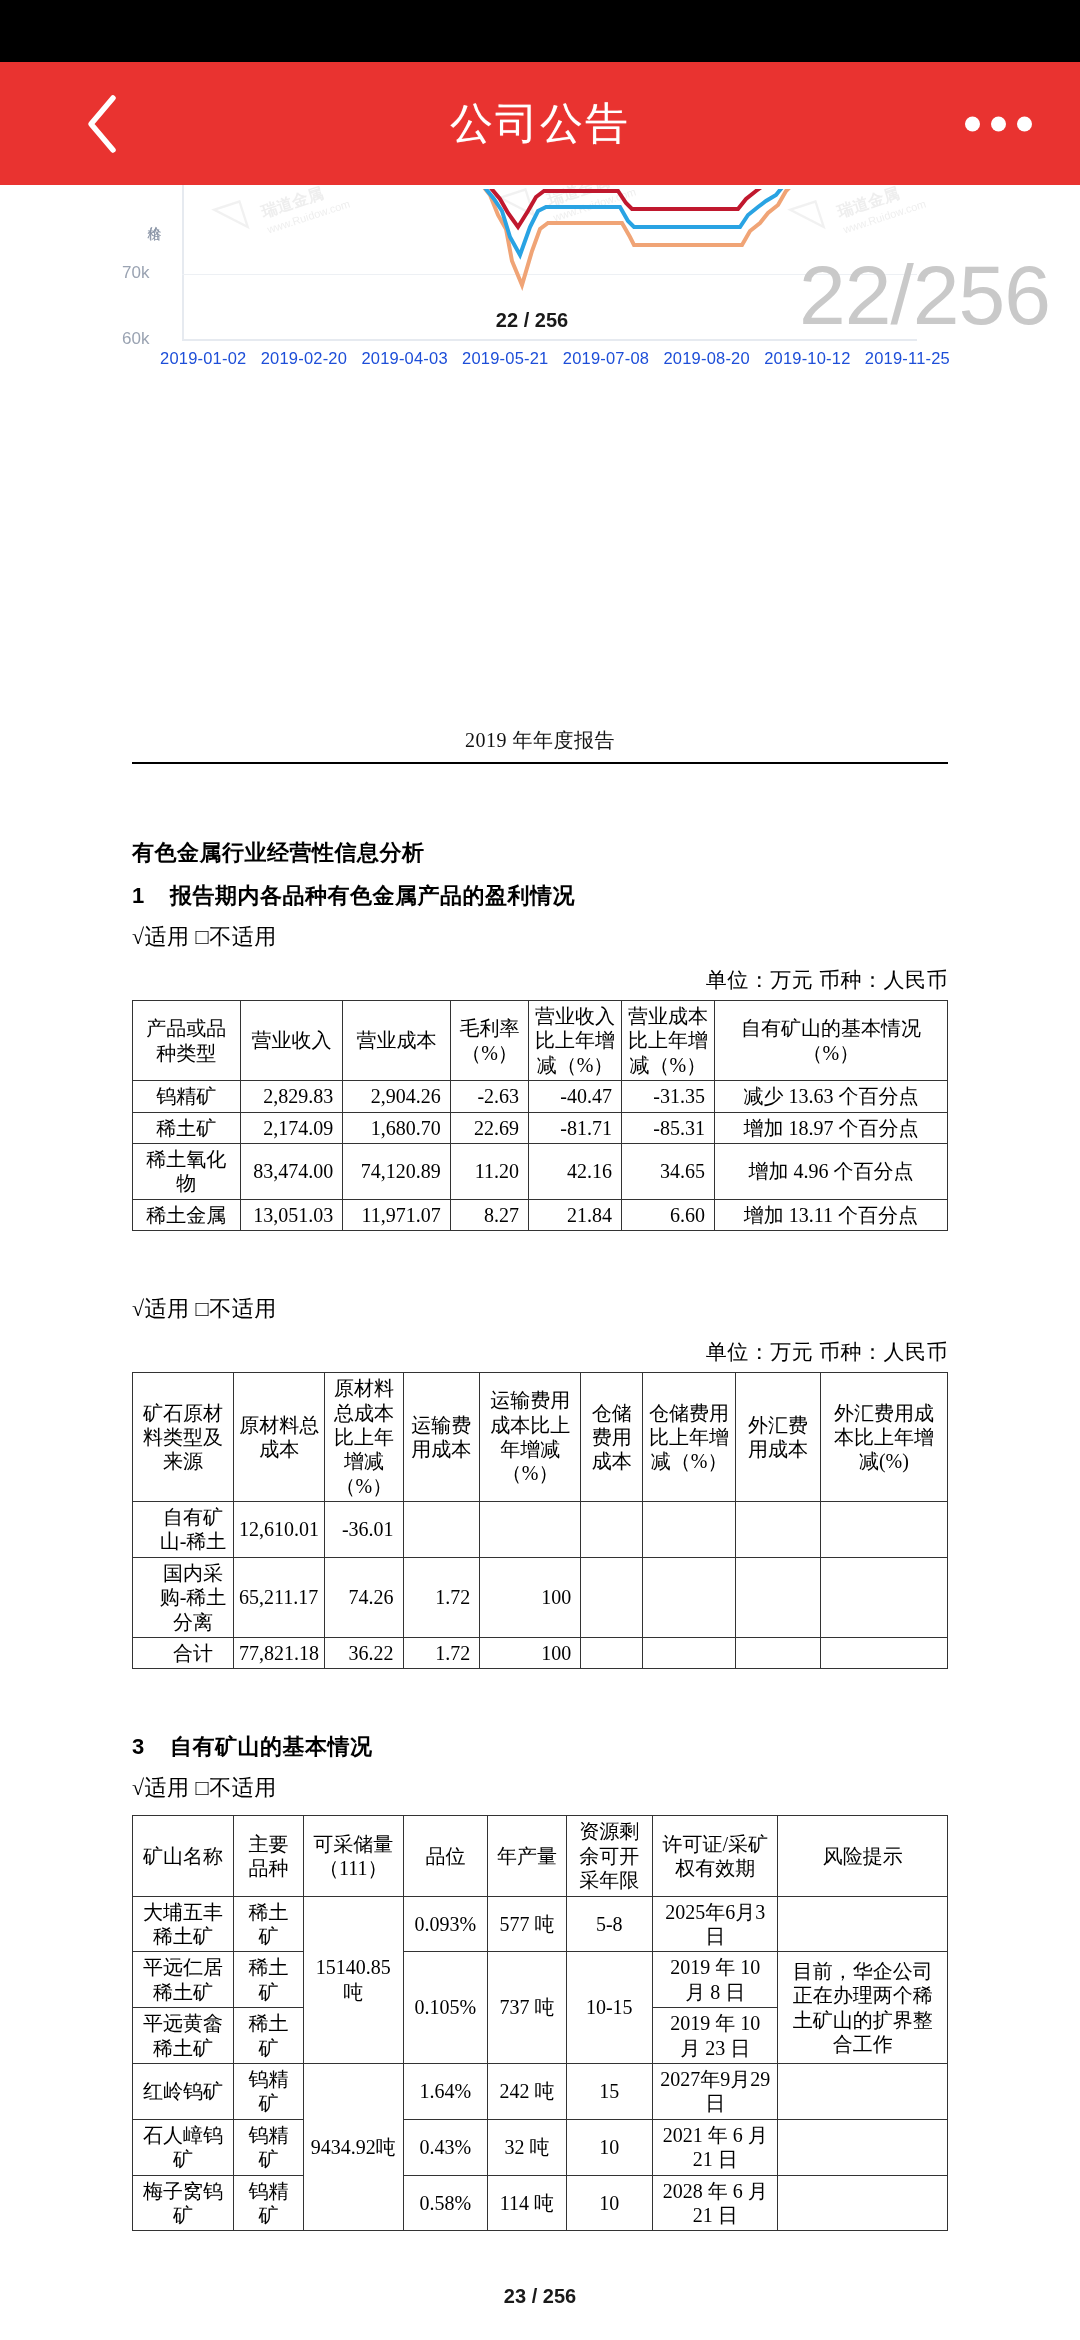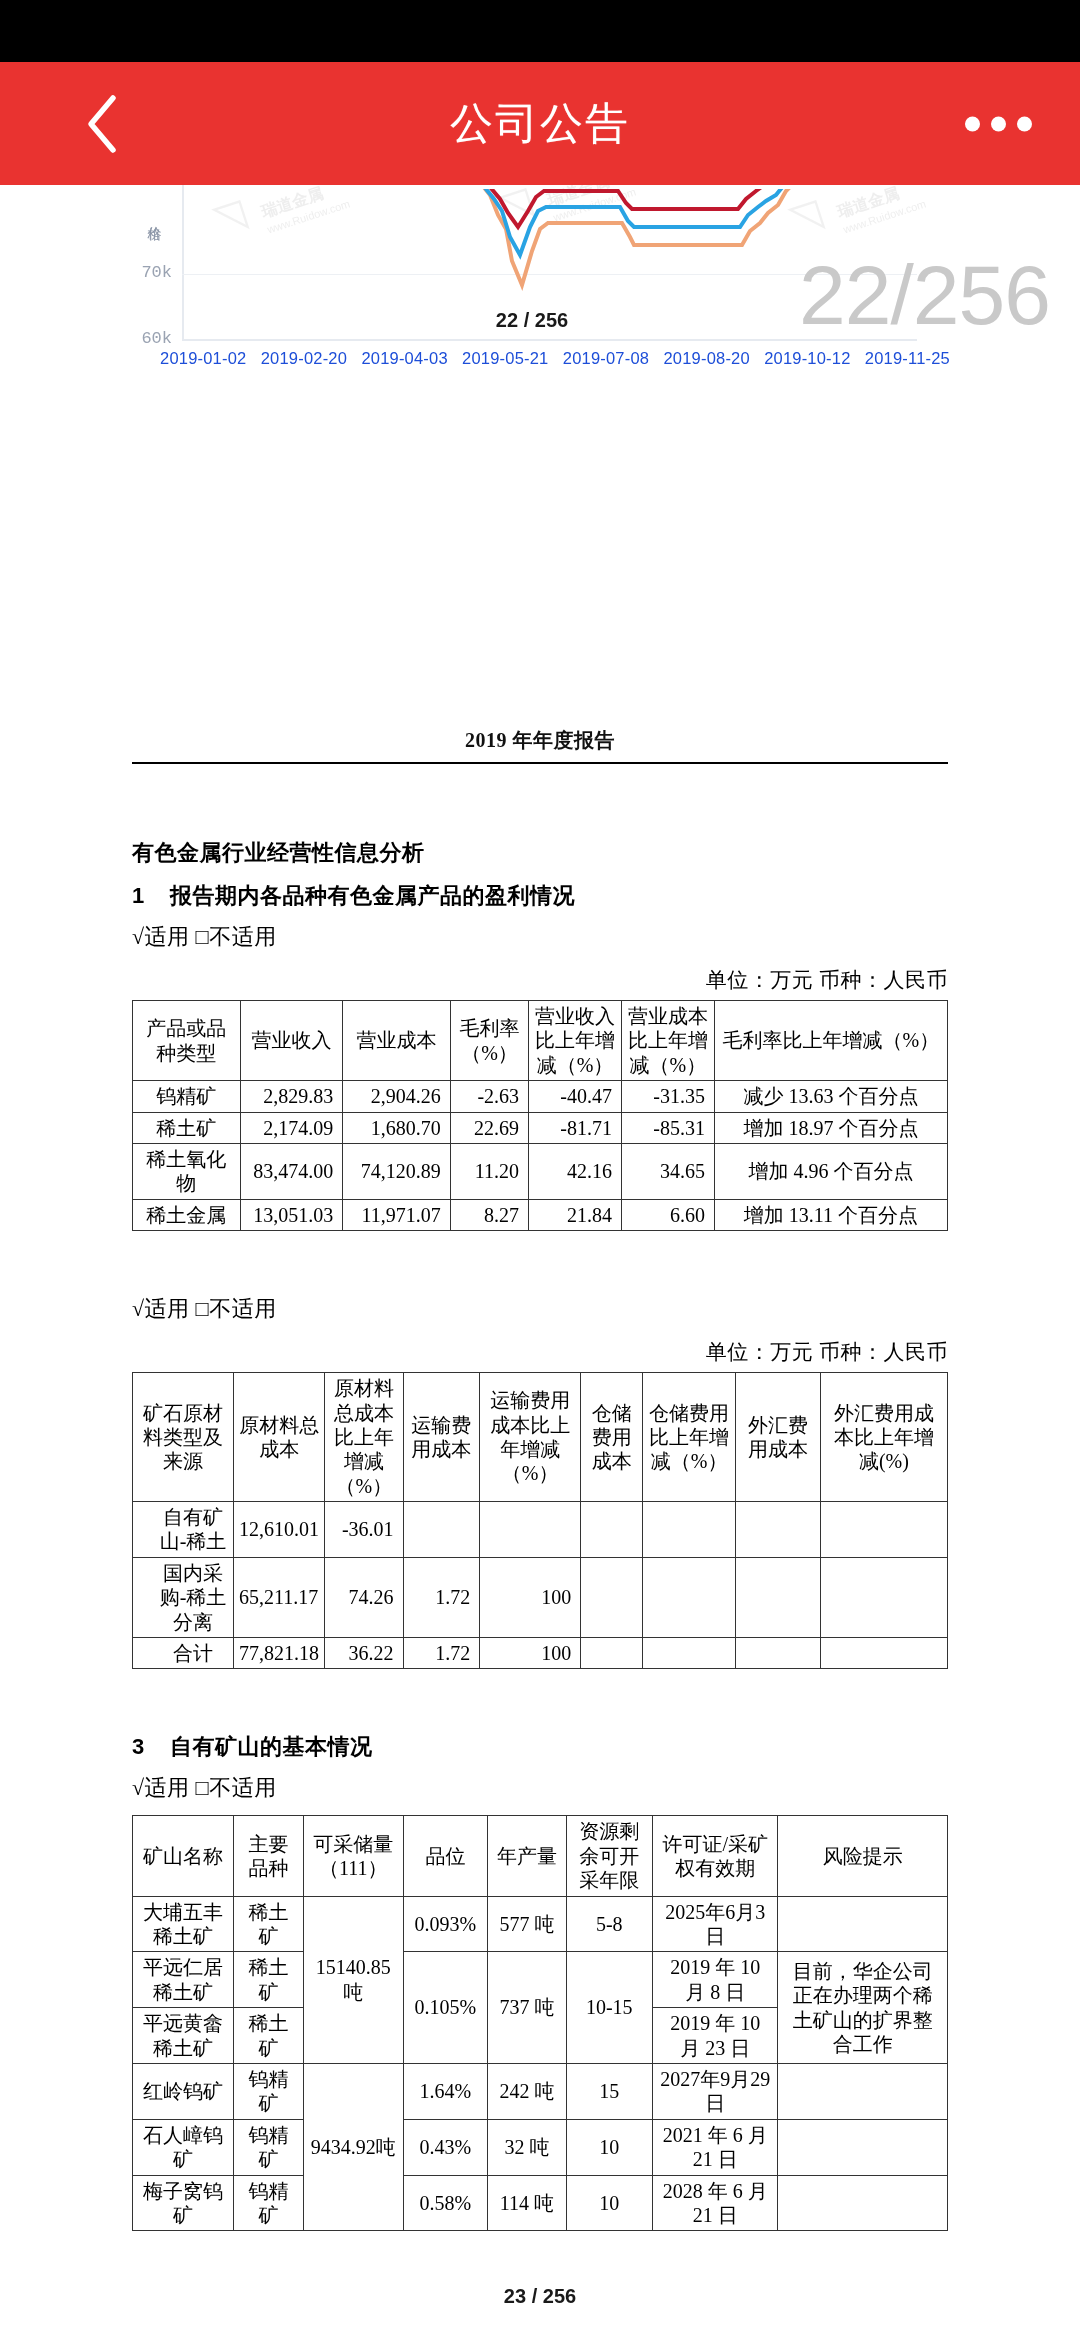--- a/index.html
+++ b/index.html
@@ -85,22 +85,22 @@
   .axis-h {
     position:absolute; left:182px; top:242px; width:735px; height:2px;
     background:#e6eaf0;
   }
   .grid-70 {
     position:absolute; left:182px; top:177px; width:735px; height:1px;
     background:#edf0f4;
   }
   .ytick {
     position: absolute; font-size: 17px; color: #9aa3b2;
-    font-family: Liberation Mono, monospace;
-    text-align: right; width: 50px;
+    font-family: Liberation Sans, sans-serif;
+    text-align: left; width: 50px;
   }
   .ytick.t70 { left: 122px; top: 166px; }
   .ytick.t60 { left: 122px; top: 232px; }
   .xticks {
     position: absolute; left: 160px; top: 252px; width: 790px;
     display: flex; justify-content: space-between;
     font-size: 16.5px; color: #1d4ed8;
     font-family: "Liberation Sans", "DejaVu Sans", sans-serif;
     letter-spacing: .2px;
   }
@@ -125,21 +125,21 @@
   .wm .sub { display:block; font-size: 11px; font-weight: 400; margin-top: 1px; }
   .wm-logo {
     position:absolute; color: rgba(170,170,170,.17); font-size: 40px;
     transform: rotate(-18deg); pointer-events:none;
     font-family: "Liberation Sans", "DejaVu Sans", sans-serif; font-weight:700;
   }
 
   
   .page23 { position: relative; width: 1080px; background: #fff; padding: 0; }
   .pg-header {
-    position: relative; margin: 0 132px; padding-top: 12px; font-weight: bold;
+    position: relative; margin: 0 132px; padding-top: 12px;
   }
   .pg-header-text {
     text-align: center; font-size: 20px; color: #111;
     letter-spacing: .5px;
   }
   .pg-header-rule {
     margin-top: 8px; height: 2px; background: #000;
   }
   .pg-body { margin: 0 132px; }
   .sec-title {
@@ -290,21 +290,21 @@
             <col style="width:28.6%">
           </colgroup>
           <thead>
             <tr>
               <th>产品或品种类型</th>
               <th>营业收入</th>
               <th>营业成本</th>
               <th>毛利率（%）</th>
               <th>营业收入比上年增减（%）</th>
               <th>营业成本比上年增减（%）</th>
-              <th>毛利率比上年增减（%）</th>
+              <th>自有矿山的基本情况（%）</th>
             </tr>
           </thead>
           <tbody>
             <tr>
               <td class="lbl">钨精矿</td>
               <td class="num">2,829.83</td>
               <td class="num">2,904.26</td>
               <td class="num">-2.63</td>
               <td class="num">-40.47</td>
               <td class="num">-31.35</td>

